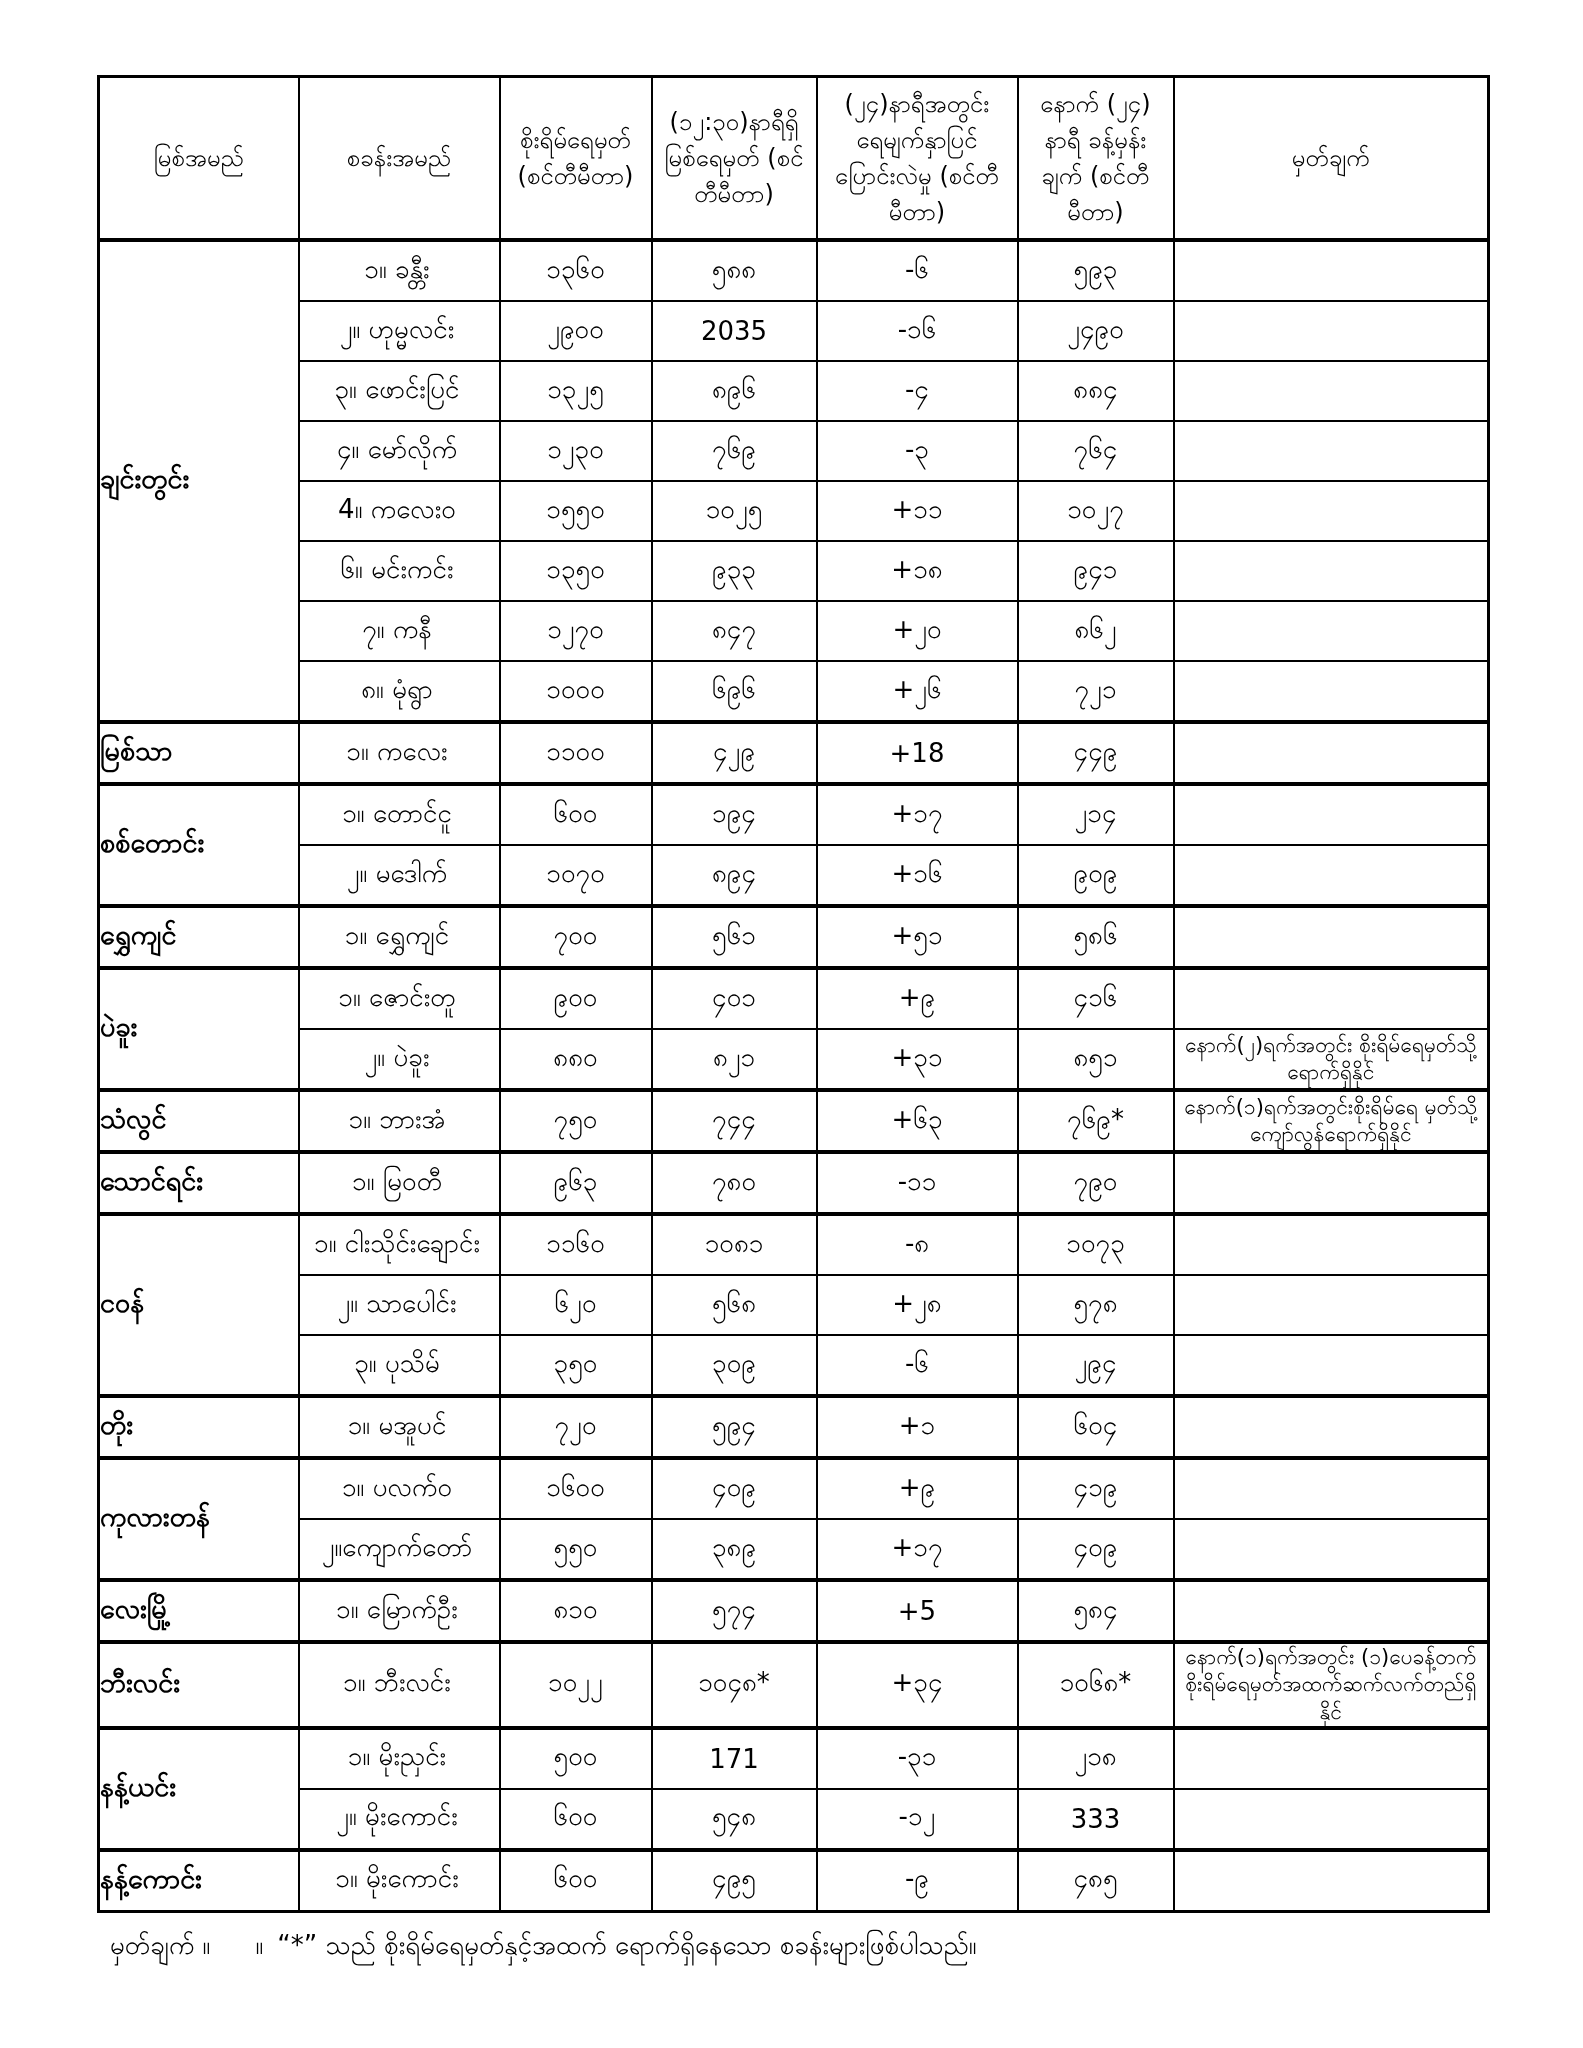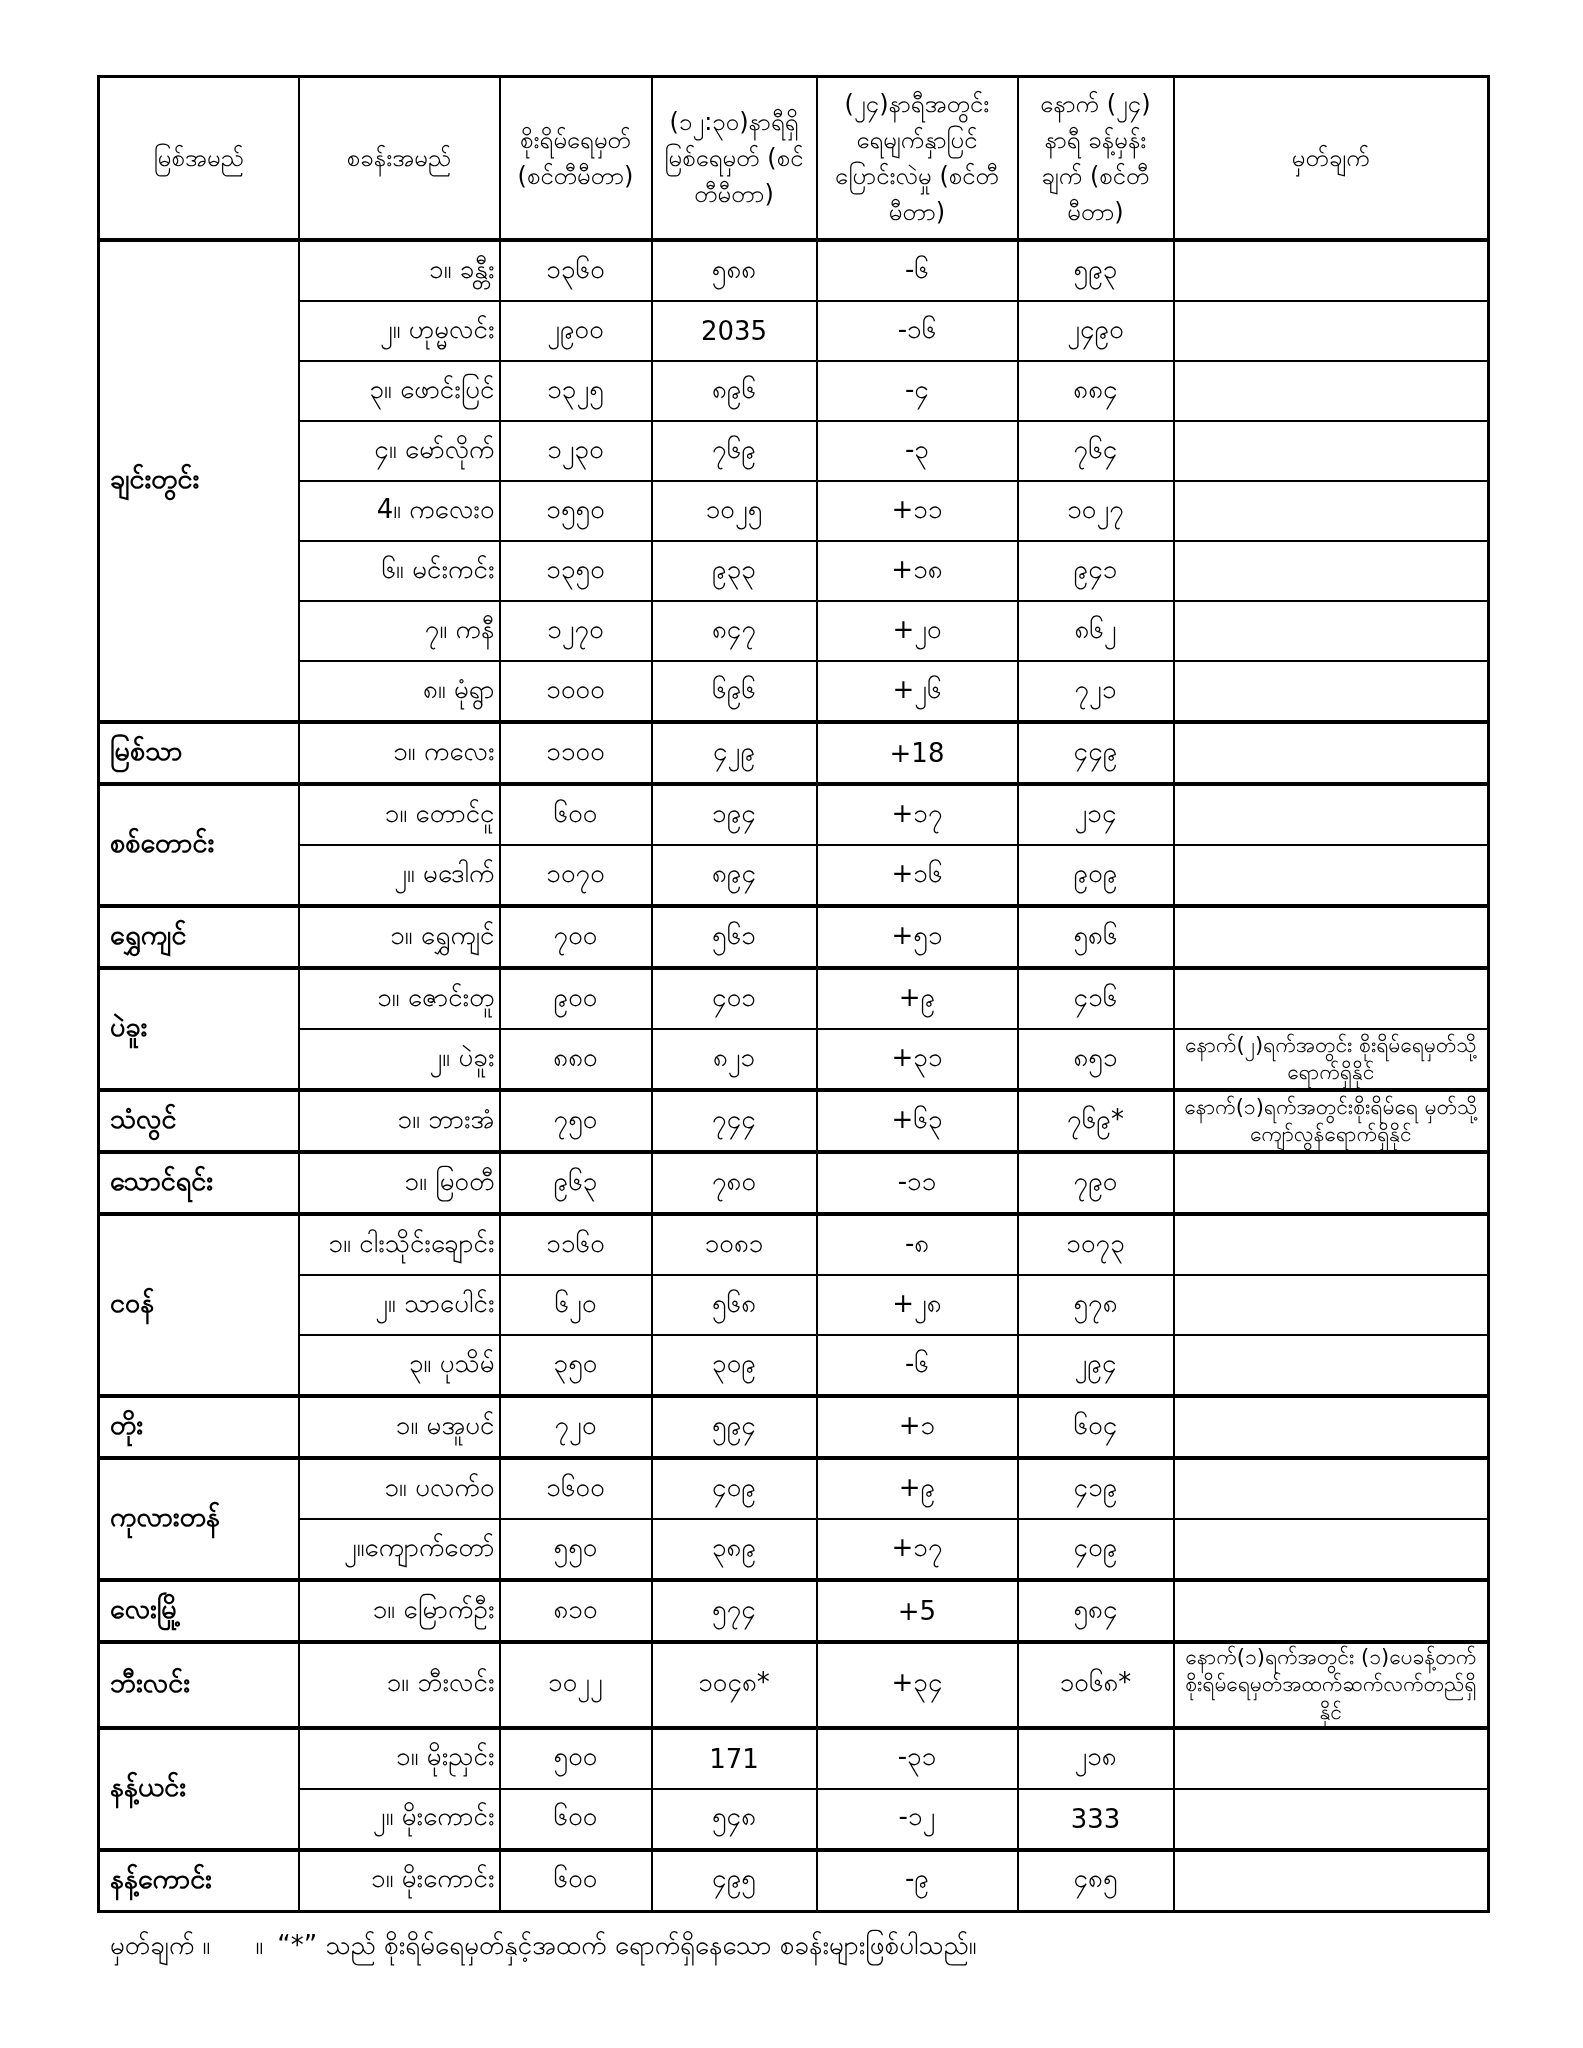--- a/index.html
+++ b/index.html
@@ -47,26 +47,26 @@
     line-height: 1.5;
     border-bottom: 4px solid #000;
     padding: 0 8px;
   }
   table.wl tbody td {
     height: 58px;
     font-size: 26px;
   }
   table.wl td.river {
     text-align: left;
-    padding-left: 10px;
+    padding-left: 0;
     font-weight: bold;
     font-size: 27px;
   }
   table.wl td.station {
-    text-align: right;
+    text-align: center;
     padding-left: 0;
   }
   table.wl td.remark {
     font-size: 21px;
     line-height: 1.3;
     padding: 0 3px;
   }
   table.wl tr.group-start td {
     border-top: 4px solid #000;
   }

